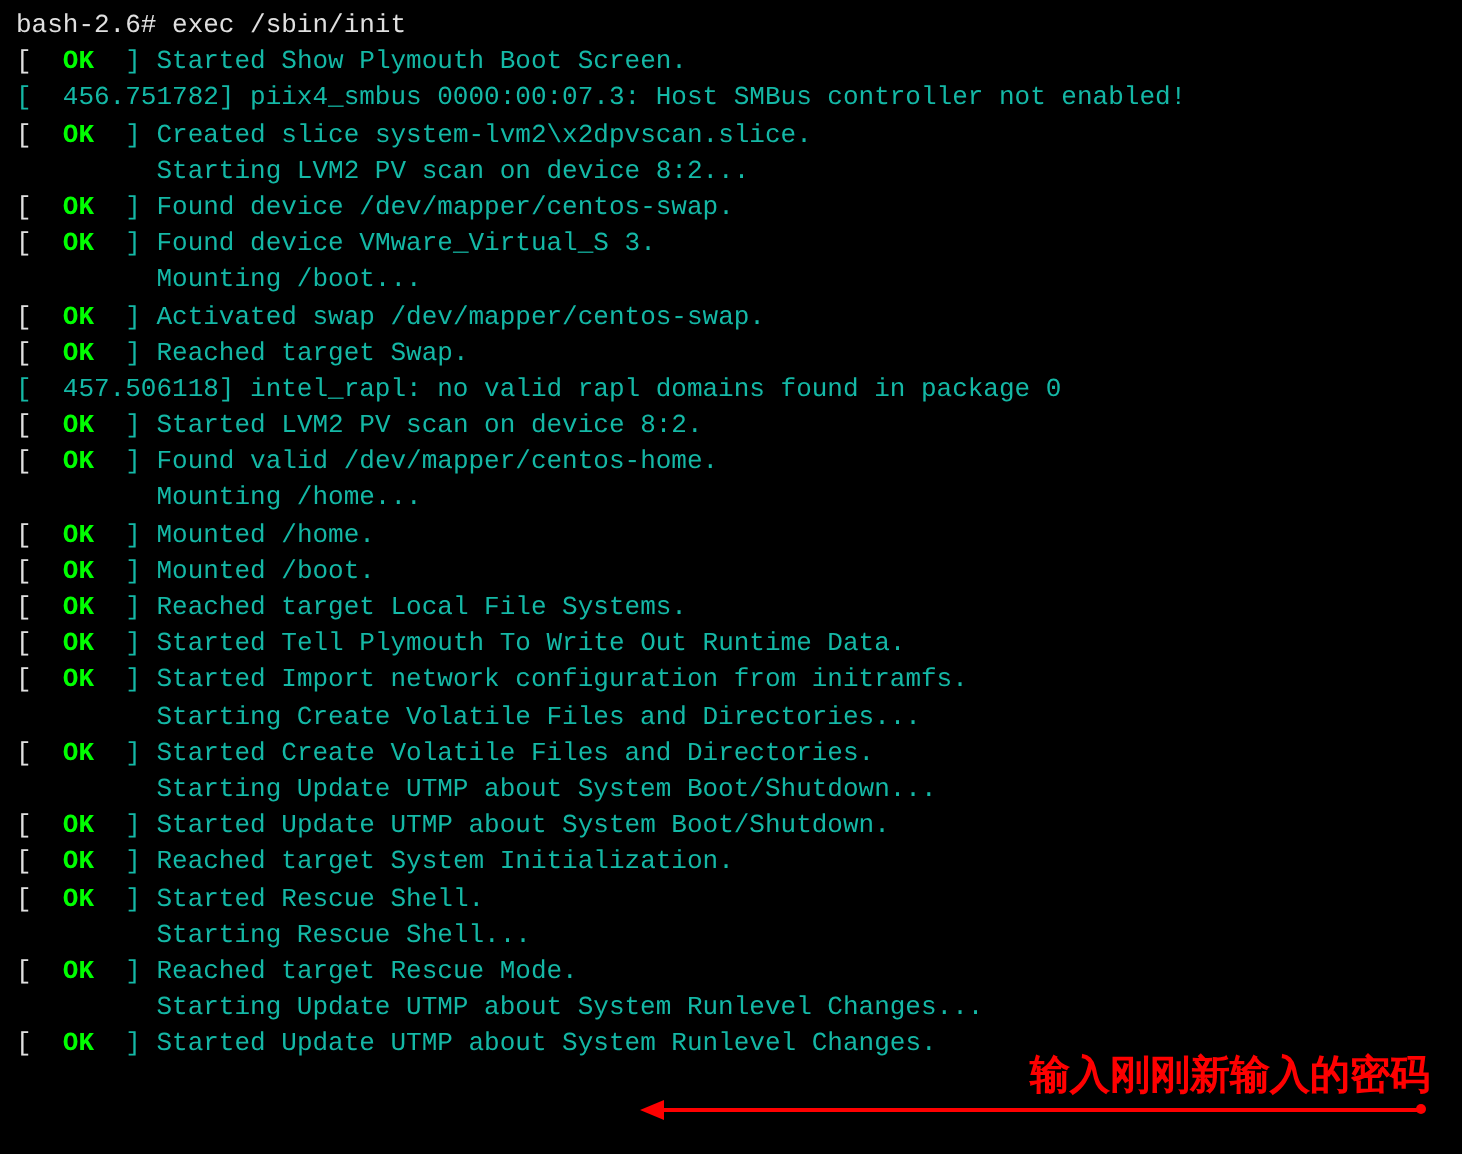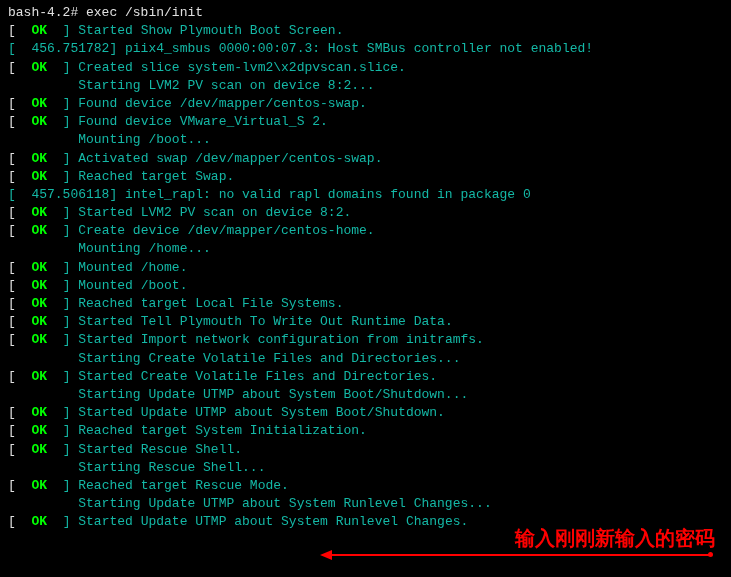--- a/index.html
+++ b/index.html
@@ -63,34 +63,34 @@
       height: 5px;
       background: #ff0000;
       border-radius: 50%;
     }
     #terminal-lines .line { display: block; }
   </style>
 </head>
 <body>
 
 <div>
-  <div class="line">bash-4.2# exec /sbin/init</div>
+  <div class="line">bash-2.6# exec /sbin/init</div>
   <div id="terminal-lines">
       <div class="line"><span class="bracket">[  </span><span class="ok">OK</span><span class="bracket">  </span><span class="msg">] Started Show Plymouth Boot Screen.</span></div>
       <div class="line"><span class="msg">[  456.751782] piix4_smbus 0000:00:07.3: Host SMBus controller not enabled!</span></div>
       <div class="line"><span class="bracket">[  </span><span class="ok">OK</span><span class="bracket">  </span><span class="msg">] Created slice system-lvm2\x2dpvscan.slice.</span></div>
       <div class="line"><span class="msg">         Starting LVM2 PV scan on device 8:2...</span></div>
       <div class="line"><span class="bracket">[  </span><span class="ok">OK</span><span class="bracket">  </span><span class="msg">] Found device /dev/mapper/centos-swap.</span></div>
-      <div class="line"><span class="bracket">[  </span><span class="ok">OK</span><span class="bracket">  </span><span class="msg">] Found device VMware_Virtual_S 2.</span></div>
+      <div class="line"><span class="bracket">[  </span><span class="ok">OK</span><span class="bracket">  </span><span class="msg">] Found device VMware_Virtual_S 3.</span></div>
       <div class="line"><span class="msg">         Mounting /boot...</span></div>
       <div class="line"><span class="bracket">[  </span><span class="ok">OK</span><span class="bracket">  </span><span class="msg">] Activated swap /dev/mapper/centos-swap.</span></div>
       <div class="line"><span class="bracket">[  </span><span class="ok">OK</span><span class="bracket">  </span><span class="msg">] Reached target Swap.</span></div>
       <div class="line"><span class="msg">[  457.506118] intel_rapl: no valid rapl domains found in package 0</span></div>
       <div class="line"><span class="bracket">[  </span><span class="ok">OK</span><span class="bracket">  </span><span class="msg">] Started LVM2 PV scan on device 8:2.</span></div>
-      <div class="line"><span class="bracket">[  </span><span class="ok">OK</span><span class="bracket">  </span><span class="msg">] Create device /dev/mapper/centos-home.</span></div>
+      <div class="line"><span class="bracket">[  </span><span class="ok">OK</span><span class="bracket">  </span><span class="msg">] Found valid /dev/mapper/centos-home.</span></div>
       <div class="line"><span class="msg">         Mounting /home...</span></div>
       <div class="line"><span class="bracket">[  </span><span class="ok">OK</span><span class="bracket">  </span><span class="msg">] Mounted /home.</span></div>
       <div class="line"><span class="bracket">[  </span><span class="ok">OK</span><span class="bracket">  </span><span class="msg">] Mounted /boot.</span></div>
       <div class="line"><span class="bracket">[  </span><span class="ok">OK</span><span class="bracket">  </span><span class="msg">] Reached target Local File Systems.</span></div>
       <div class="line"><span class="bracket">[  </span><span class="ok">OK</span><span class="bracket">  </span><span class="msg">] Started Tell Plymouth To Write Out Runtime Data.</span></div>
       <div class="line"><span class="bracket">[  </span><span class="ok">OK</span><span class="bracket">  </span><span class="msg">] Started Import network configuration from initramfs.</span></div>
       <div class="line"><span class="msg">         Starting Create Volatile Files and Directories...</span></div>
       <div class="line"><span class="bracket">[  </span><span class="ok">OK</span><span class="bracket">  </span><span class="msg">] Started Create Volatile Files and Directories.</span></div>
       <div class="line"><span class="msg">         Starting Update UTMP about System Boot/Shutdown...</span></div>
       <div class="line"><span class="bracket">[  </span><span class="ok">OK</span><span class="bracket">  </span><span class="msg">] Started Update UTMP about System Boot/Shutdown.</span></div>

